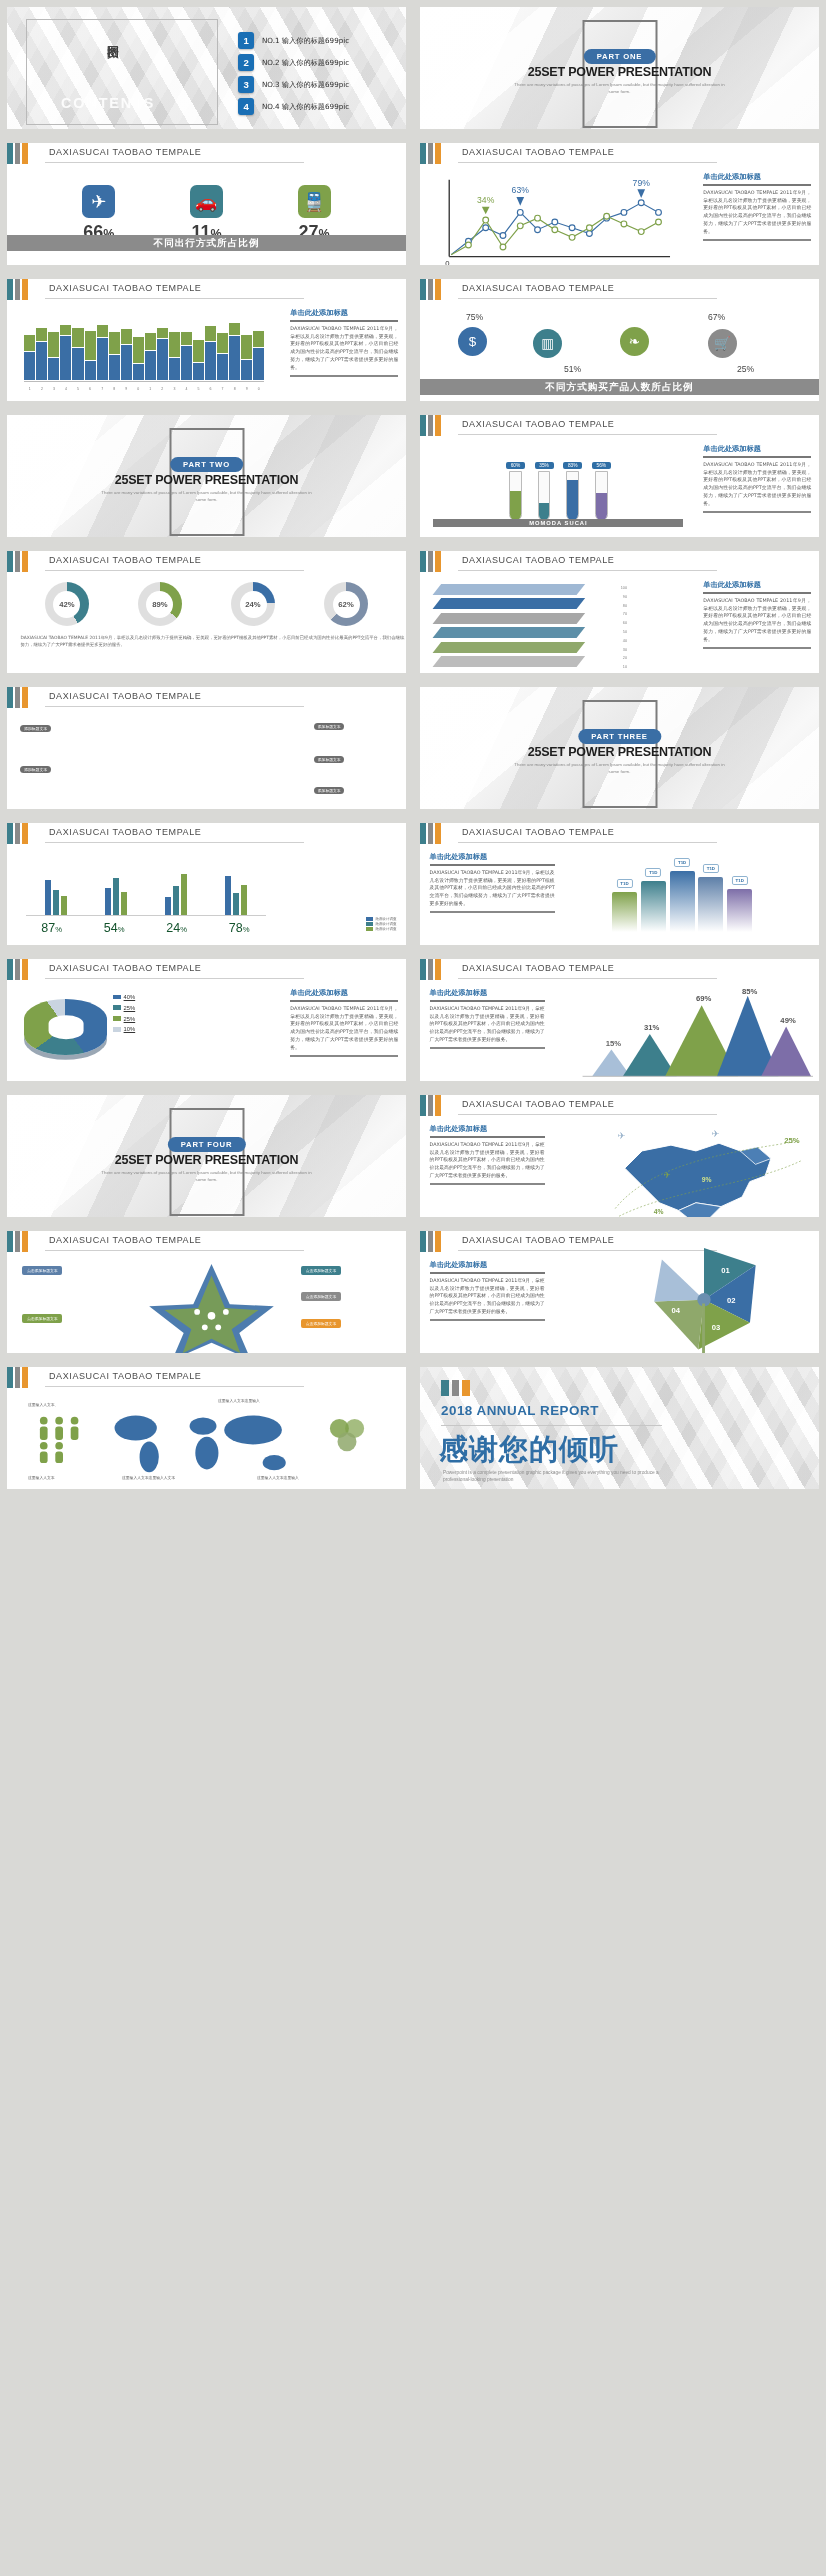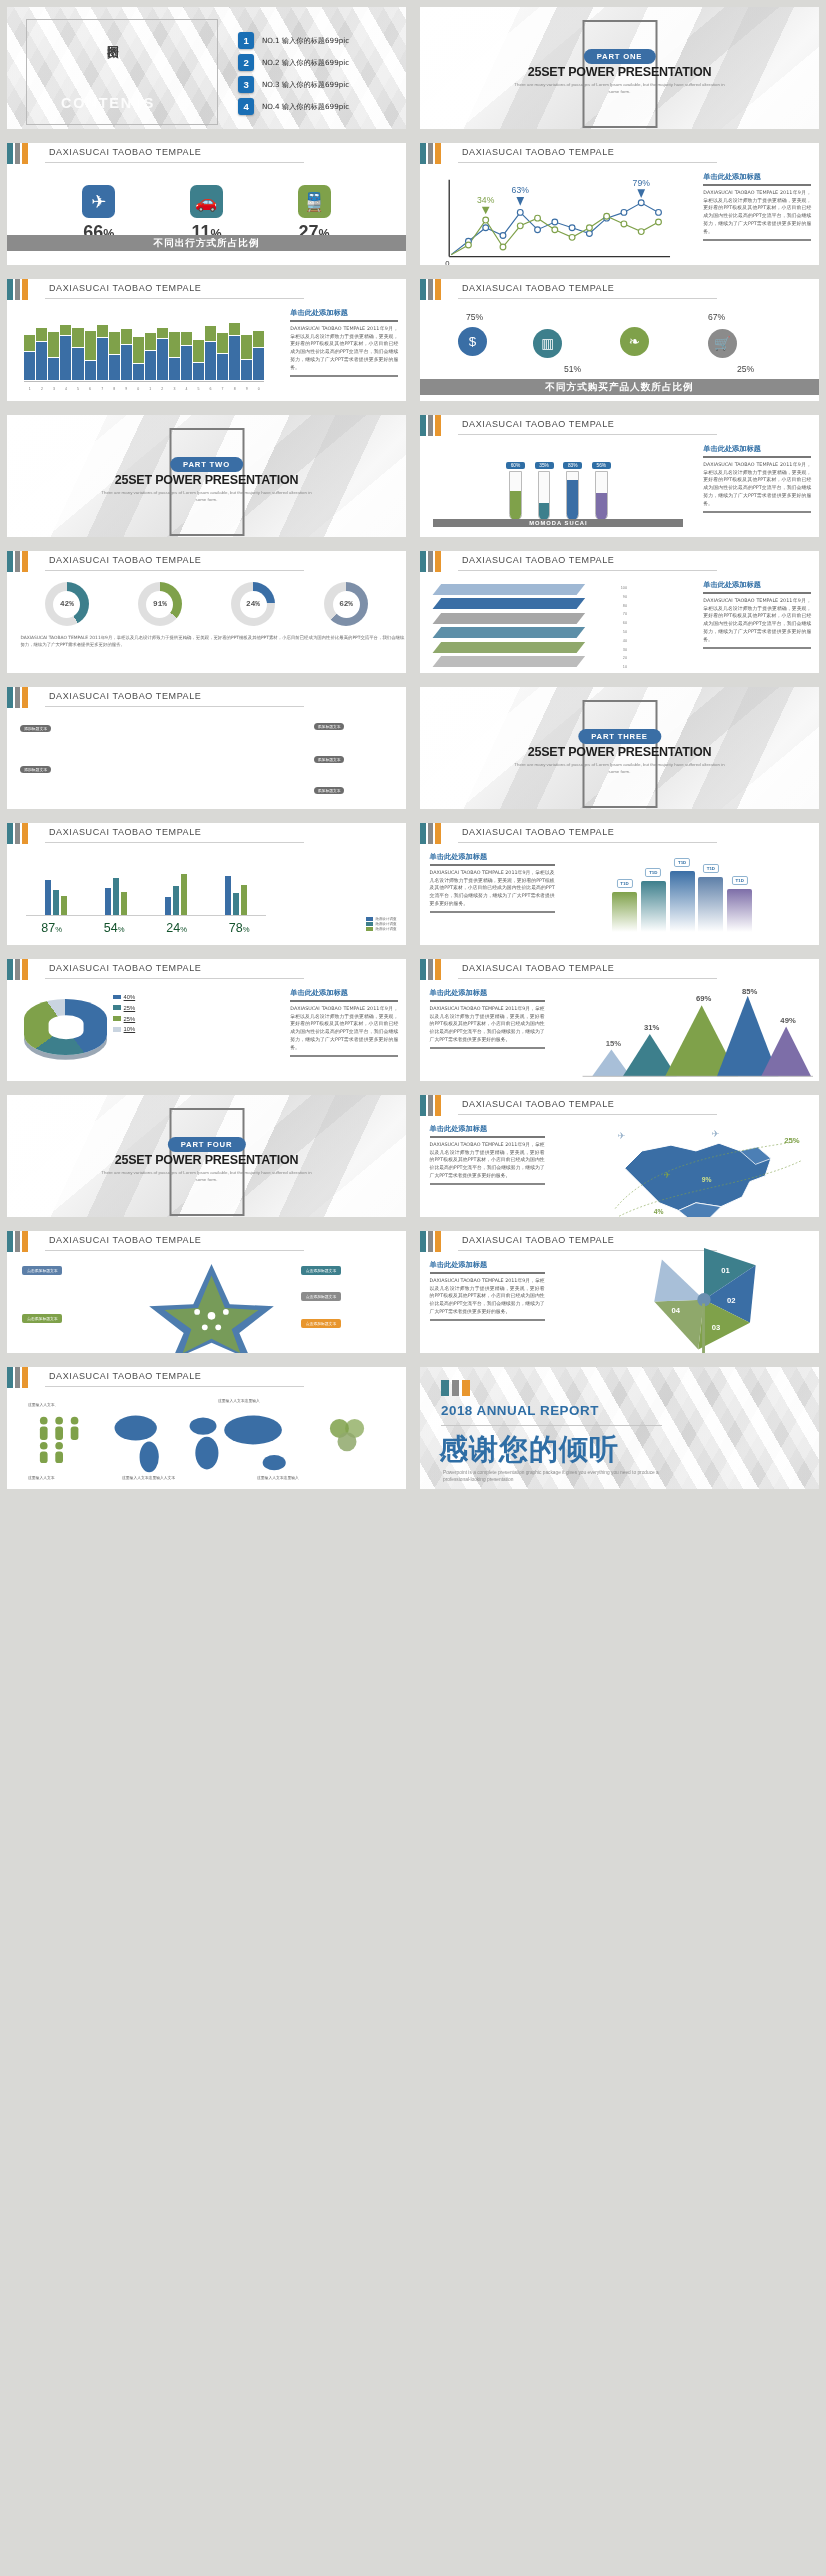--- a/index.html
+++ b/index.html
@@ -108,21 +108,21 @@
   .bchart { position:absolute; left:17.3px; bottom:21px; width:240px; height:73px; display:flex; align-items:flex-end; gap:1px; }
   .bcol { flex:1; display:flex; flex-direction:column; justify-content:flex-end; gap:1px; }
   .bseg { width:100%; }
   .baxis { position:absolute; left:17.3px; bottom:19px; width:240px; height:1px; background:#bbb; }
   .blabels { position:absolute; left:17.3px; bottom:9.6px; width:240px; display:flex; gap:1px; }
   .blabels span { flex:1; text-align:center; font-size:3.5px; color:#777; }
   .cb { position:absolute; width:29px; height:29px; border-radius:50%; display:flex; align-items:center; justify-content:center; color:#fff; font-size:13.4px; }
   .cbtxt { position:absolute; font-size:8.6px; color:#444; }
 
   
-  .donut-row { position:absolute; left:0; top:31px; width:100%; display:flex; justify-content:space-around; padding:0 13.4px;font-family:Liberation Mono, monospace; }
+  .donut-row { position:absolute; left:0; top:31px; width:100%; display:flex; justify-content:space-around; padding:0 13.4px; }
   .donut { width:44px; height:44px; border-radius:50%; display:flex; align-items:center; justify-content:center; position:relative; }
   .donut::after{ content:""; position:absolute; width:27px; height:27px; background:#fff; border-radius:50%; }
   .donut span { position:relative; z-index:2; font-size:7.7px; color:#555; font-weight:700; }
   .dn-cap { position:absolute; left:13.4px; top:83px; width:384px; font-size:4.4px; color:#666; line-height:1.7; text-align:justify; }
 
   
   .layers { position:absolute; left:17.3px; top:33px; width:173px; height:88px; }
   .layer { position:absolute; left:0; width:144px; height:10.6px; transform:skewX(-38deg); }
   .lscale { position:absolute; right:192px; top:33px; width:38px; }
 
@@ -523,21 +523,21 @@
             <i class="b3"></i>
           </div>
         <div class="hdr-title">DAXIASUCAI  TAOBAO  TEMPALE</div>
         <div class="hdr-rule"></div>
       </div>
       <div class="donut-row">
         <div class="donut" style="background:conic-gradient(#3d7f8c 0 42%,#dfdfdf 42% 100%)">
             <span>42%</span>
           </div>
         <div class="donut" style="background:conic-gradient(#7fa14a 0 36%,#dfdfdf 36% 100%)">
-            <span>91%</span>
+            <span>89%</span>
           </div>
         <div class="donut" style="background:conic-gradient(#3a6ea5 0 24%,#dfdfdf 24% 100%)">
             <span>24%</span>
           </div>
         <div class="donut" style="background:conic-gradient(#7d8fa8 0 62%,#dfdfdf 62% 100%)">
             <span>62%</span>
           </div>
       </div>
       <div class="dn-cap cn">DAXIASUCAI TAOBAO TEMPALE 2011年9月，掌柜以及几名设计师致力于提供更精确，更美观，更好看的PPT模板及其他PPT素材，小店目前已经成为国内性价比最高的PPT交流平台，我们会继续努力，继续为了广大PPT需求者提供更多更好的服务。</div>
     </div>

